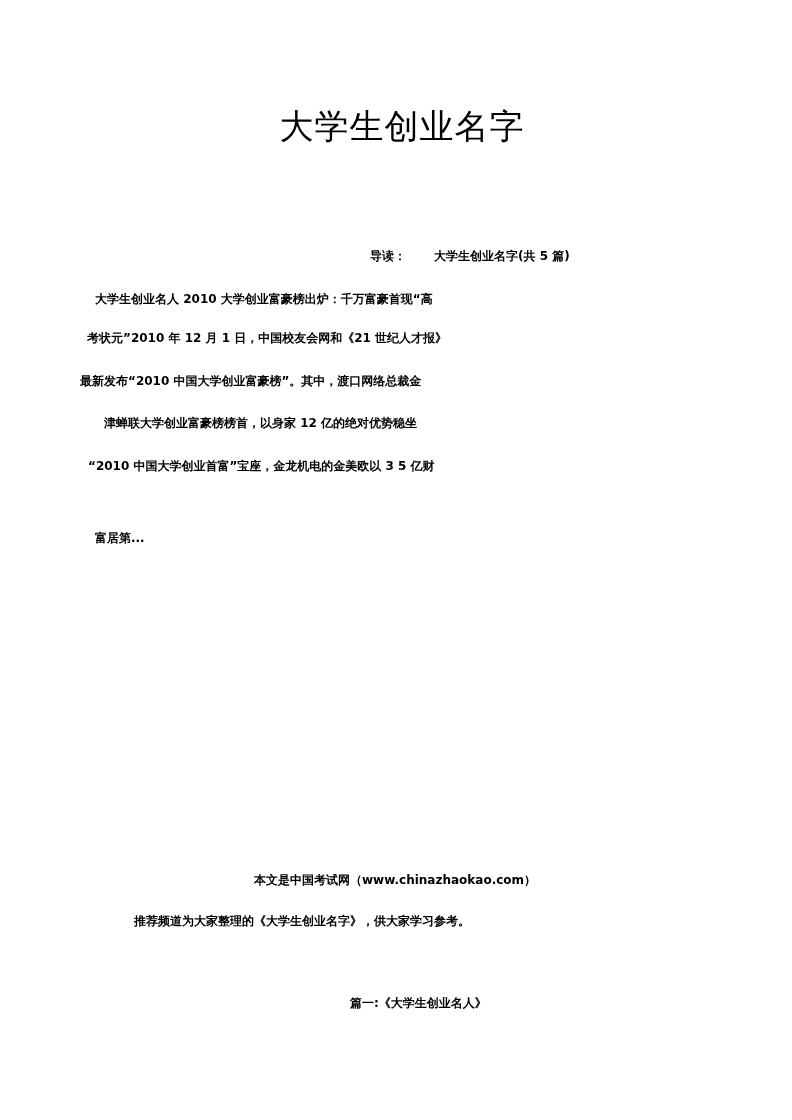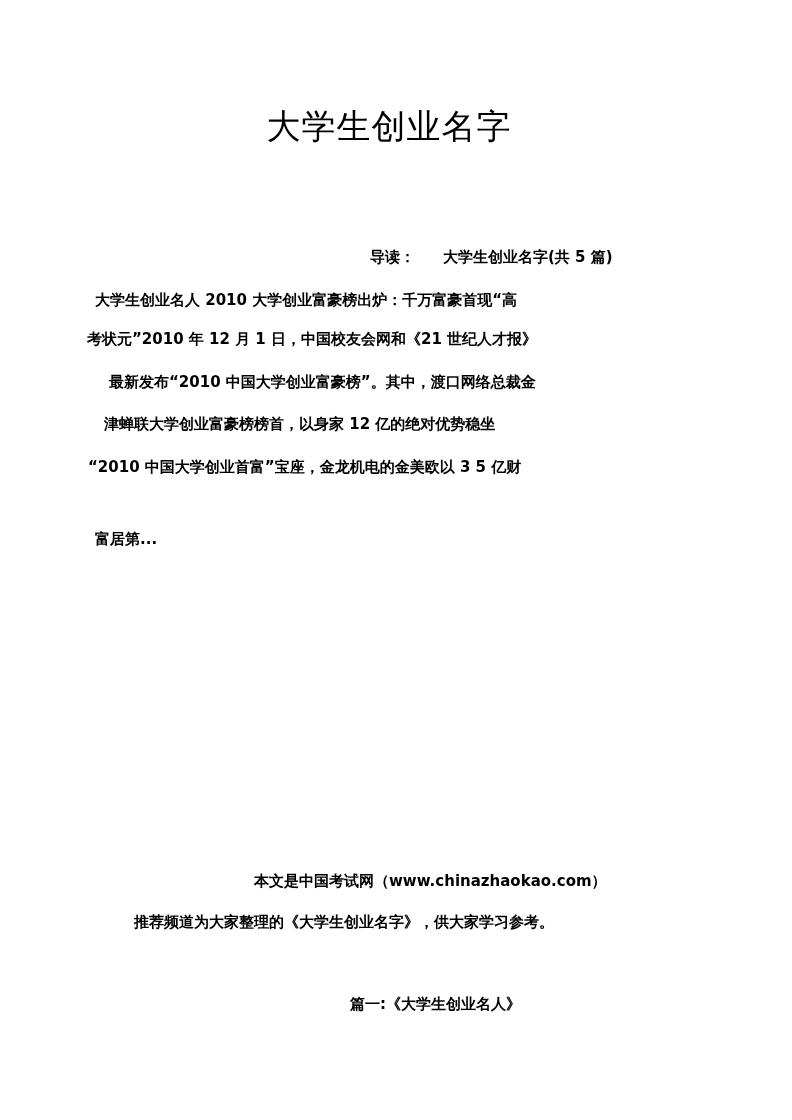--- a/index.html
+++ b/index.html
@@ -1,26 +1,26 @@
 <!DOCTYPE html>
 <html><head>
 <meta charset="utf-8">
 <style>
   html, body { margin: 0; padding: 0; background: #ffffff; }
   body { width: 792px; height: 1120px; position: relative; overflow: hidden;
          font-family: "DejaVu Sans", "Liberation Sans", sans-serif; color: #000; }
-  .title { position: absolute; left: 2px; width: 774px; top: 104px; text-align: center;
+  .title { position: absolute; left: 15px; width: 774px; top: 104px; text-align: center;
            font-family: "DejaVu Serif", "Liberation Serif", serif; font-size: 34px;
            font-weight: normal; letter-spacing: 1px; }
-  .line { position: absolute; font-size: 15px; font-weight: bold; white-space: nowrap; }
+  .line { position: absolute; font-size: 12px; font-weight: bold; white-space: nowrap; }
   .intro { left: 370px; top: 248px; }
   .intro .gap { display: inline-block; width: 28px; }
   .p1 { left: 95px; top: 291px; text-align: center; }
   .p2 { left: 87px; top: 330px; }
-  .p3 { left: 109px; top: 373px; }
+  .p3 { left: 80px; top: 373px; }
   .p4 { left: 104px; top: 415px; }
   .p5 { left: 88px; top: 458px; }
   .p6 { left: 95px; top: 498px; margin-top: 32px; }
   .src1 { left: 254px; top: 872px; }
   .src2 { left: 95px; top: 913px; margin-left: 39px; }
   .chapter { left: 350px; top: 995px; }
 </style>
 </head>
 <body>
 

